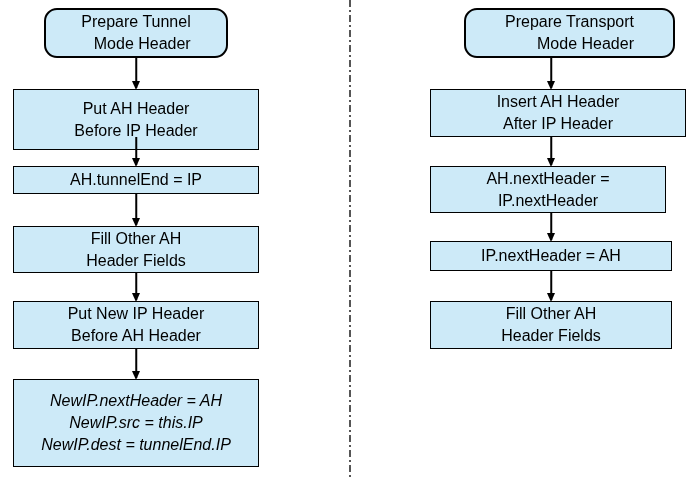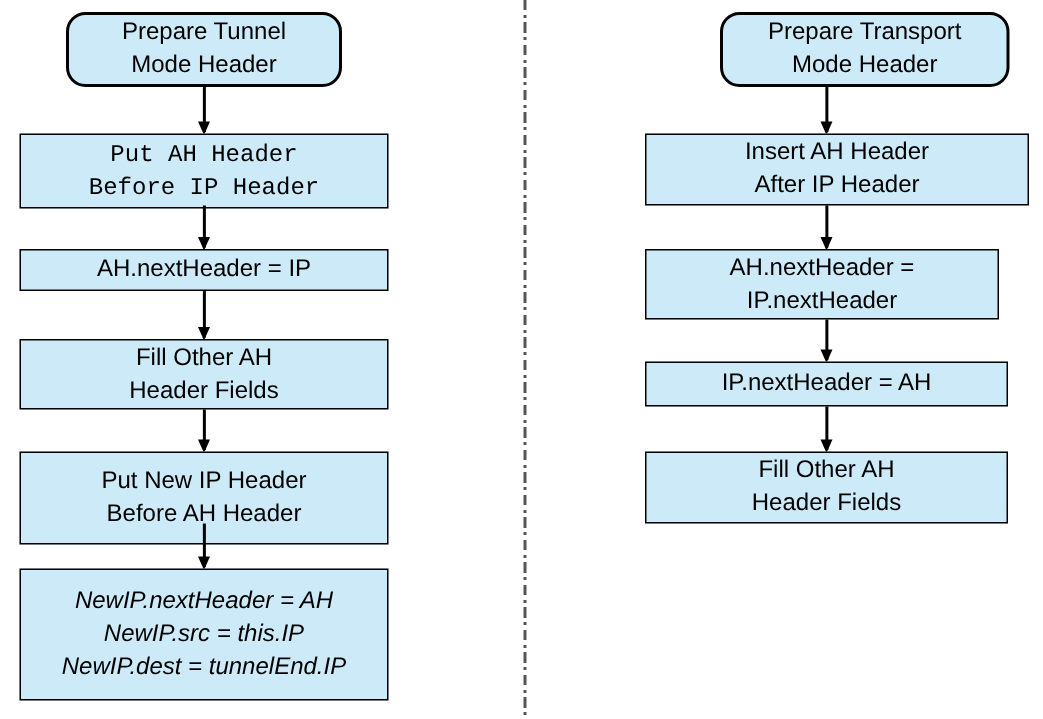--- a/index.html
+++ b/index.html
@@ -24,20 +24,21 @@
     justify-content: center;
     text-align: center;
     white-space: pre-line;
     font-size: 16px;
     line-height: 22px;
     color: #000000;
   }
   .terminator {
     border-radius: 13px;
     border-width: 2px;
+    text-align: right;
   }
   .arrow {
     position: absolute;
     width: 9px;
   }
   .arrow::before {
     content: '';
     position: absolute;
     left: 50%;
     transform: translateX(-50%);
@@ -65,32 +66,32 @@
       transparent 7px,
       transparent 10px,
       var(--divider-color, #555555) 10px,
       var(--divider-color, #555555) 12px,
       transparent 12px,
       transparent 15px
     );
   }
   
   .l1 { left: 44px;  top: 8px;   width: 184px; height: 50px; }
-  .l2 { left: 13px;  top: 89px;  width: 246px; height: 50px; font-family: Liberation Mono, monospace; }
+  .l2 { left: 13px;  top: 89px;  width: 246px; height: 61px; }
   .l3 { left: 13px;  top: 166px; width: 246px; height: 28px; }
   .l4 { left: 13px;  top: 226px; width: 246px; height: 47px; }
-  .l5 { left: 13px;  top: 301px; width: 246px; height: 62px; }
+  .l5 { left: 13px;  top: 301px; width: 246px; height: 48px; }
   .l6 { left: 13px;  top: 379px; width: 246px; height: 88px; font-style: italic; }
   .la1 { left: 131.5px; top: 58px;  height: 31px; }
   .la2 { left: 131.5px; top: 137px; height: 29px; }
   .la3 { left: 131.5px; top: 194px; height: 32px; }
   .la4 { left: 131.5px; top: 273px; height: 28px; }
   .la5 { left: 131.5px; top: 349px; height: 30px; }
   
-  .r1 { left: 480px; top: 8px;   width: 193px; height: 50px; }
+  .r1 { left: 464px; top: 8px;   width: 211px; height: 50px; }
   .r2 { left: 430px; top: 89px;  width: 256px; height: 48px; }
   .r3 { left: 430px; top: 166px; width: 236px; height: 47px; }
   .r4 { left: 430px; top: 241px; width: 242px; height: 30px; text-align: right; }
   .r5 { left: 430px; top: 301px; width: 242px; height: 48px; }
   .ra1 { left: 546.5px; top: 58px;  height: 31px; }
   .ra2 { left: 546.5px; top: 137px; height: 29px; }
   .ra3 { left: 546.5px; top: 213px; height: 28px; }
   .ra4 { left: 546.5px; top: 271px; height: 30px; }
 </style>
 </head>
@@ -100,21 +101,21 @@
 
   <div>
     <div class="node terminator l1">Prepare Tunnel
 Mode Header</div>
     <div class="arrow la1"></div>
 
     <div class="node l2">Put AH Header
 Before IP Header</div>
     <div class="arrow la2"></div>
 
-    <div class="node l3">AH.nextHeader = IP</div>
+    <div class="node l3">AH.tunnelEnd = IP</div>
     <div class="arrow la3"></div>
 
     <div class="node l4">Fill Other AH
 Header Fields</div>
     <div class="arrow la4"></div>
 
     <div class="node l5">Put New IP Header
 Before AH Header</div>
     <div class="arrow la5"></div>
 

